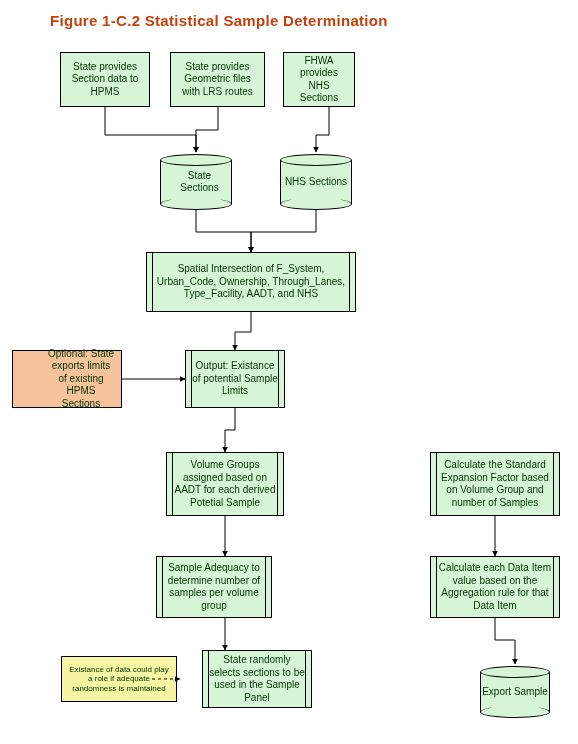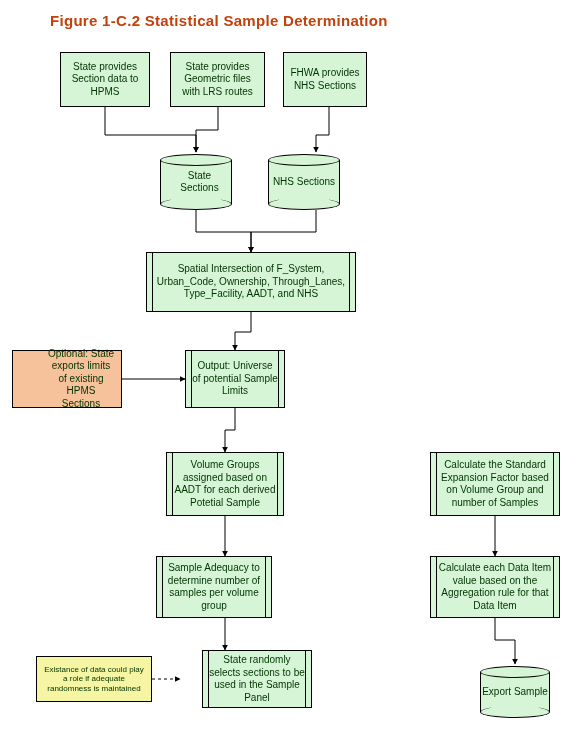--- a/index.html
+++ b/index.html
@@ -42,21 +42,21 @@
     content: "";
     position: absolute;
     top: 0;
     bottom: 0;
     width: 0;
     border-left: 1px solid #000;
   }
   .predef::before { left: 5px; }
   .predef::after  { right: 5px; }
   .orange { background: #f5c29b; padding-left: 34px; }
-  .yellow { background: #f5f5a3; font-size: 8px; line-height:1.15; }
+  .yellow { background: #f5f5a3; font-size: 8px; line-height:1.15;margin-left:25px; }
   
   .cyl {
     position: absolute;
     border-left: 1px solid #000;
     border-right: 1px solid #000;
     background: #d6f5d6;
     font-size: 10px;
     color: #003300;
     text-align: center;
     display: flex;
@@ -92,35 +92,35 @@
     pointer-events: none;
   }
 </style>
 </head>
 <body>
 
 <div class="title">Figure 1-C.2 Statistical Sample Determination</div>
 
 <div class="box" style="left:60px; top:52px; width:90px; height:55px;">State provides Section data to HPMS</div>
 <div class="box" style="left:170px; top:52px; width:95px; height:55px;">State provides Geometric files with LRS routes</div>
-<div class="box" style="left:283px; top:52px; width:84px; height:55px;">FHWA provides NHS Sections</div>
+<div class="box" style="left:283px; top:52px; width:72px; height:55px;">FHWA provides NHS Sections</div>
 
 <div class="cyl" style="left:160px; top:160px; width:72px; height:44px;padding-left:7px;">
   <span>State Sections</span>
   <div class="cyl-bottom-fill"></div>
 </div>
-<div class="cyl" style="left:268px; top:160px; width:72px; height:44px;">
+<div class="cyl" style="left:280px; top:160px; width:72px; height:44px;">
   <span>NHS Sections</span>
   <div class="cyl-bottom-fill"></div>
 </div>
 
 <div class="box predef" style="left:146px; top:252px; width:210px; height:60px;">Spatial Intersection of  F_System, Urban_Code, Ownership, Through_Lanes, Type_Facility, AADT, and NHS</div>
 
 <div class="box orange" style="left:12px; top:350px; width:110px; height:58px;">Optional: State exports limits of existing  HPMS Sections</div>
-<div class="box predef" style="left:185px; top:350px; width:100px; height:58px;">Output: Universe of potential Sample Limits</div>
+<div class="box predef" style="left:185px; top:350px; width:100px; height:58px;">Output: Existance of potential Sample Limits</div>
 
 <div class="box predef" style="left:166px; top:452px; width:118px; height:64px;">Volume Groups assigned based on AADT for each derived Potetial Sample</div>
 <div class="box predef" style="left:430px; top:452px; width:130px; height:64px;">Calculate the Standard Expansion Factor based on Volume Group and number of Samples</div>
 
 <div class="box predef" style="left:156px; top:556px; width:116px; height:62px;">Sample Adequacy to determine number of samples per volume group</div>
 <div class="box predef" style="left:430px; top:556px; width:130px; height:62px;">Calculate each Data Item value based on the Aggregation rule for that Data Item</div>
 
 <div class="box yellow" style="left:36px; top:656px; width:116px; height:46px;">Existance of data could play a role if adequate randomness is maintained</div>
 <div class="box predef" style="left:180px; top:650px; width:110px; height:58px;margin-left:22px;">State randomly selects sections to be used in the Sample Panel</div>
 <div class="cyl" style="left:480px; top:672px; width:70px; height:40px;">

